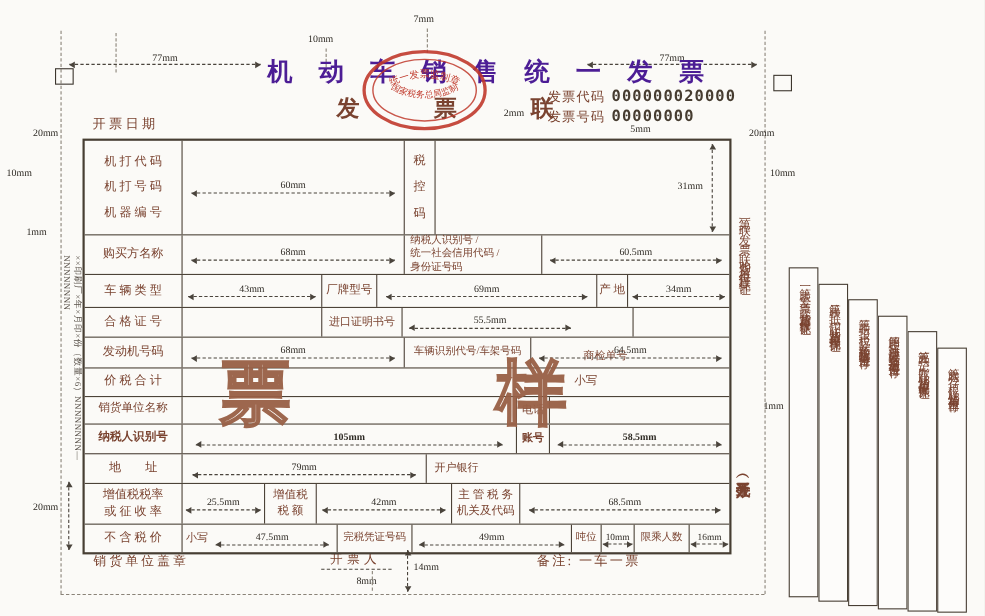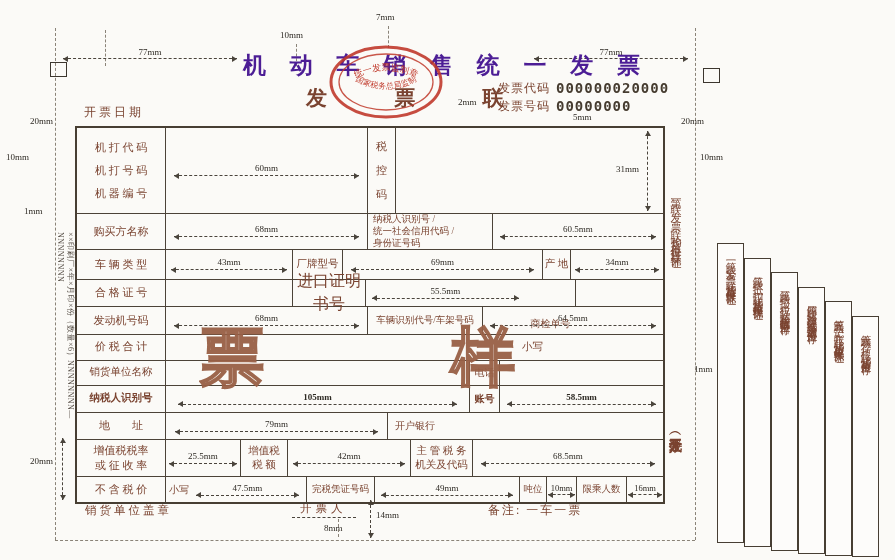--- a/index.html
+++ b/index.html
@@ -192,21 +192,21 @@
         <span class="dline"></span>
       </div>
     </div>
 
     <div class="trow" style="height:27px;">
       <div class="cell" style="flex:0 0 88px;">
           <span class="lbl">合 格 证 号</span>
         </div>
       <div class="cell" style="flex:0 0 127px;"></div>
       <div class="cell" style="flex:0 0 73px;">
-          <span class="lbl" style="font-size:16px;">进口证明书号</span>
+          <span class="lbl" style="font-size:10px;">进口证明书号</span>
         </div>
       <div class="cell dim" style="flex:0 0 160px;">
         <span class="dlab">55.5mm</span>
         <span class="dline"></span>
       </div>
       <div class="cell" style="flex:0 0 50px;margin-top:44px;">
           <span class="lbl" style="font-size:10px;">商检单号</span>
         </div>
       <div class="cell grow"></div>
     </div>

